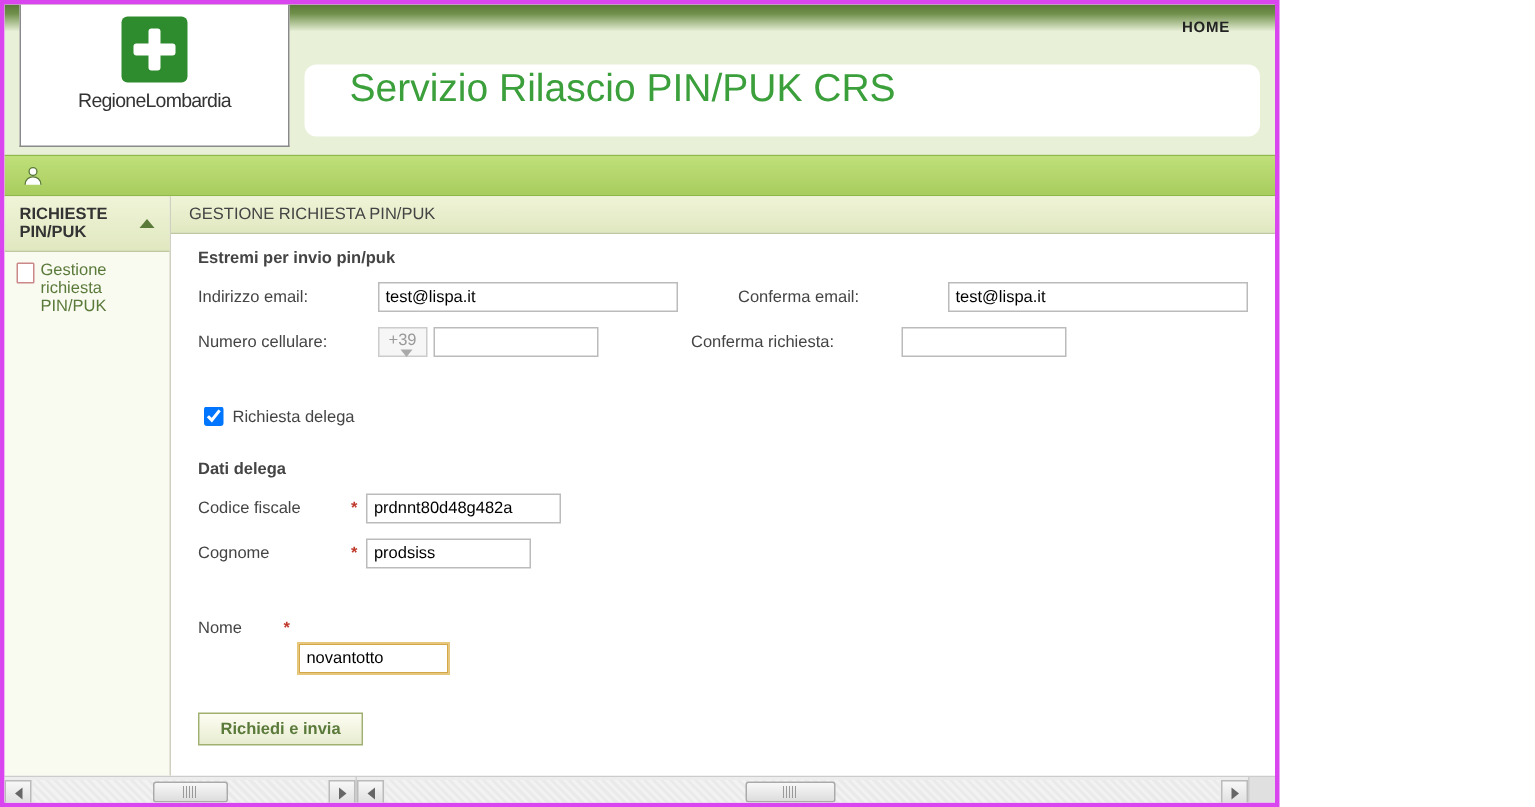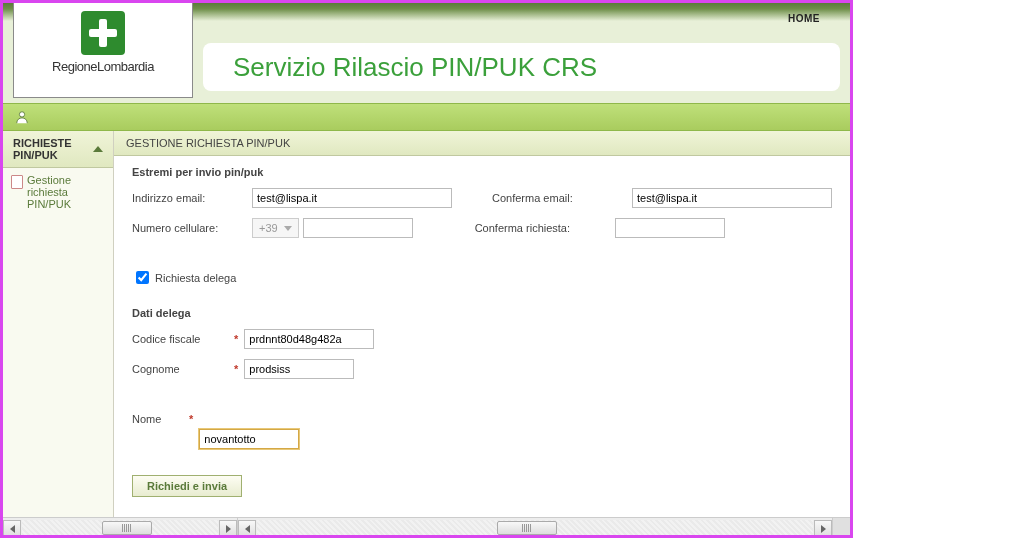--- a/index.html
+++ b/index.html
@@ -5,21 +5,21 @@
   * { box-sizing: border-box; }
   body { margin: 0; font-family: Verdana, Arial, sans-serif; font-size: 11px; color: #333; background: #fff; }
   .outer { width: 853px; height: 538px; border: 3px solid #d946ef; position: relative; overflow: hidden; }
   .top-gradient { height: 100px; background: linear-gradient(to bottom, #5a7a3a 0%, #6f8f4a 6%, #e8f0d8 18%, #e8f0d8 100%); position: relative; }
   .logo-box { position: absolute; left: 10px; top: 0; width: 180px; height: 95px; background: #fff; border: 1px solid #8a8a8a; border-top: none; text-align: center; }
   .logo-plus { width: 44px; height: 44px; background: #2e8b2e; margin: 8px auto 4px; position: relative; border-radius: 4px; }
   .logo-plus:before, .logo-plus:after { content: ""; position: absolute; background: #fff; }
   .logo-plus:before { left: 8px; right: 8px; top: 18px; height: 8px; border-radius: 2px; }
   .logo-plus:after { top: 8px; bottom: 8px; left: 18px; width: 8px; border-radius: 2px; }
   .logo-text { font-size: 13px; color: #333; letter-spacing: -0.5px; }
-  .title-bar { position: absolute; left: 200px; right: 10px; top: 40px; height: 48px; background: #fff; border-radius: 8px; display: flex; align-items: center; padding-left: 30px; }
+  .title-bar { position: absolute; left: 200px; right: 10px; top: 40px; height: 48px; background: #fff; border-radius: 8px; display: flex; padding-left: 30px; }
   .title-bar h1 { margin: 0; font-size: 26px; font-weight: normal; color: #3ba03b; font-family: Tahoma, Arial, sans-serif; }
   .home-link { position: absolute; right: 30px; top: 10px; font-size: 10px; font-weight: bold; color: #222; text-decoration: none; letter-spacing: 0.5px; }
 
   .user-bar { height: 28px; background: linear-gradient(to bottom, #bfe07a 0%, #a9cc5e 100%); border-top: 1px solid #8fb84a; border-bottom: 1px solid #8fb84a; display: flex; align-items: center; padding-left: 12px; color: #225522; font-weight: bold; font-size: 11px; }
   .user-icon { width: 14px; height: 14px; margin-right: 6px; display: inline-block; }
   .user-icon svg { width: 14px; height: 14px; }
 
   .body-row { display: flex; height: 386px; }
   .sidebar { width: 235px; background: #f9faf0; border-right: 1px solid #d0d0c0; }
   .sidebar-head { background: linear-gradient(to bottom, #f0f4d8 0%, #e0e8c0 100%); border-bottom: 1px solid #c0c8a0; padding: 6px 10px; font-weight: bold; font-size: 11px; color: #333; display: flex; align-items: center; justify-content: space-between; }
@@ -31,21 +31,21 @@
   .main-head { background: linear-gradient(to bottom, #f0f4d8 0%, #e0e8c0 100%); border-bottom: 1px solid #c0c8a0; padding: 6px 12px; font-size: 11px; color: #444; }
   .main-body { padding: 8px 18px; }
   .section-title { font-weight: bold; color: #444; margin: 2px 0 10px; font-size: 11px; }
   .warning { color: #c0392b; font-weight: bold; margin-bottom: 12px; font-size: 11px; }
   .row { display: flex; align-items: center; margin-bottom: 10px; }
   .col-label { width: 120px; color: #444; font-size: 11px; }
   .col-label-r { width: 140px; color: #444; font-size: 11px; margin-left: 40px; }
   input[type=text] { border: 1px solid #bbb; padding: 3px 4px; font-size: 11px; height: 20px; }
   .email { width: 200px; }
   .email2 { width: 200px; }
-  .prefix { display: inline-flex; align-items: center; border: 1px solid #ccc; background: #f6f6f6; color: #999; padding: 2px 6px; height: 20px; margin-right: 4px; }
+  .prefix { display: inline-flex; align-items: center; border: 1px solid #ccc; background: #f6f6f6; color: #999; padding: 2px 6px; height: 20px; margin-right: 4px; flex-direction: column; }
   .prefix .dd { width: 0; height: 0; border-left: 4px solid transparent; border-right: 4px solid transparent; border-top: 5px solid #aaa; margin-left: 6px; }
   .cell { width: 110px; }
   .cell2 { width: 110px; }
   .delega-check { margin: 30px 0 20px; display: flex; align-items: center; font-size: 11px; color: #444; }
   .delega-check input { margin-right: 6px; }
   .datidelega { font-weight: bold; color: #444; margin-bottom: 10px; font-size: 11px; }
   .drow { display: flex; align-items: center; margin-bottom: 10px; }
   .dlabel { width: 100px; color: #444; font-size: 11px; }
   .req { color: #c0392b; margin: 0 6px 0 2px; font-weight: bold; }
   .cf-input { width: 130px; }

